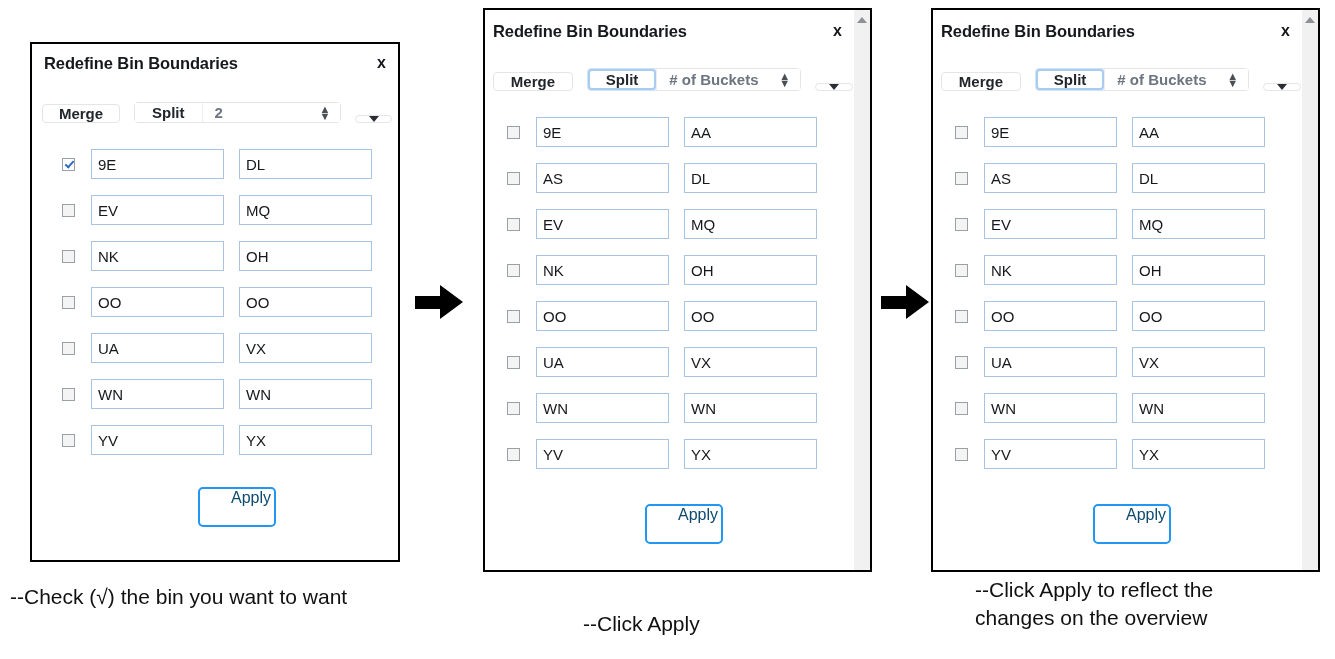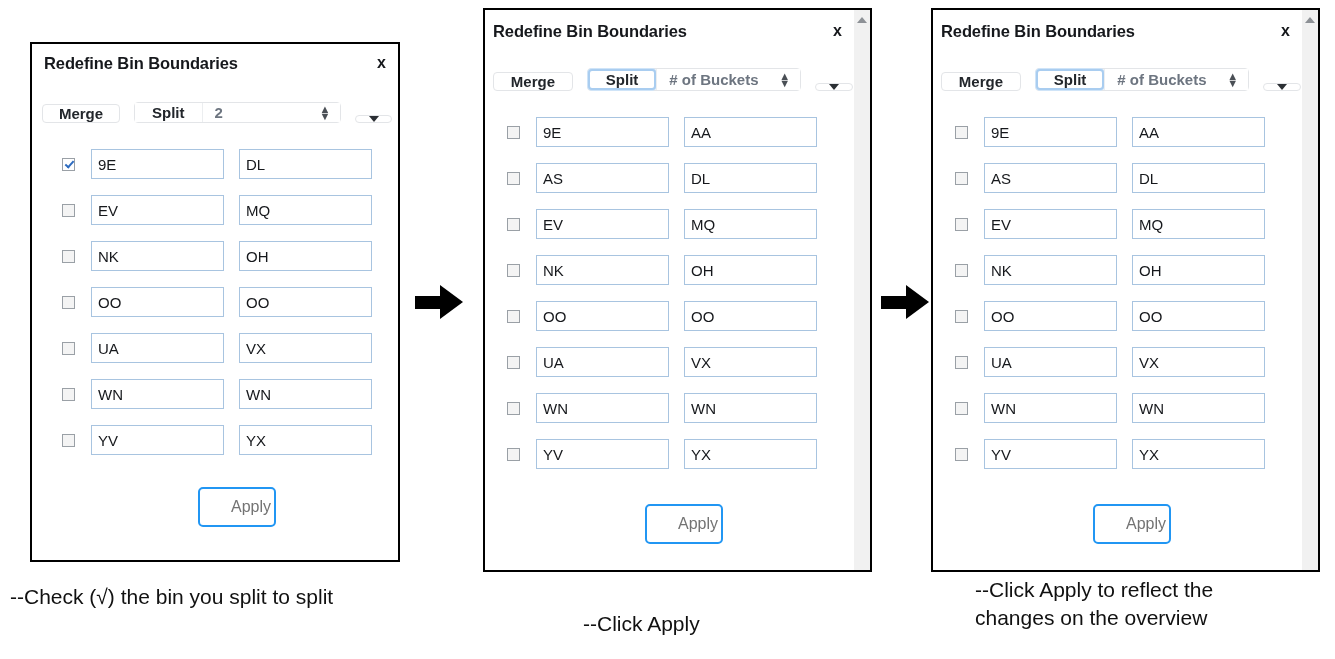--- a/index.html
+++ b/index.html
@@ -177,24 +177,23 @@
     padding:0 6px;
     cursor:text;
   }
 
   
   .apply-btn{
     position:absolute;
     border:2px solid #2196f3;
     border-radius:5px;
     background:#ffffff;
-    color:#737373;
+    color:#0c4a6e;
     font-size:16px;
     display:flex;
-    align-items:center;
     justify-content:center;
     box-sizing:border-box;
     cursor:pointer;
     padding-left:28px;
   }
 
   
   .scrollbar{
     position:absolute;
     top:0;
@@ -488,16 +487,16 @@
     <div class="apply-btn" style="left:160px;top:494px;width:78px;height:40px;">
       <span>Apply</span>
     </div>
 
     <div class="scrollbar">
       <span class="sb-up"></span>
     </div>
   </div>
 </div>
 
-<div class="caption" style="left:10px;top:583px;width:450px;">--Check (√) the bin you split to split</div>
+<div class="caption" style="left:10px;top:583px;width:450px;">--Check (√) the bin you want to want</div>
 <div class="caption" style="left:583px;top:610px;width:300px;">--Click Apply</div>
 <div class="caption" style="left:975px;top:576px;width:350px;">--Click Apply to reflect the
 changes on the overview</div>
 
 </body></html>

